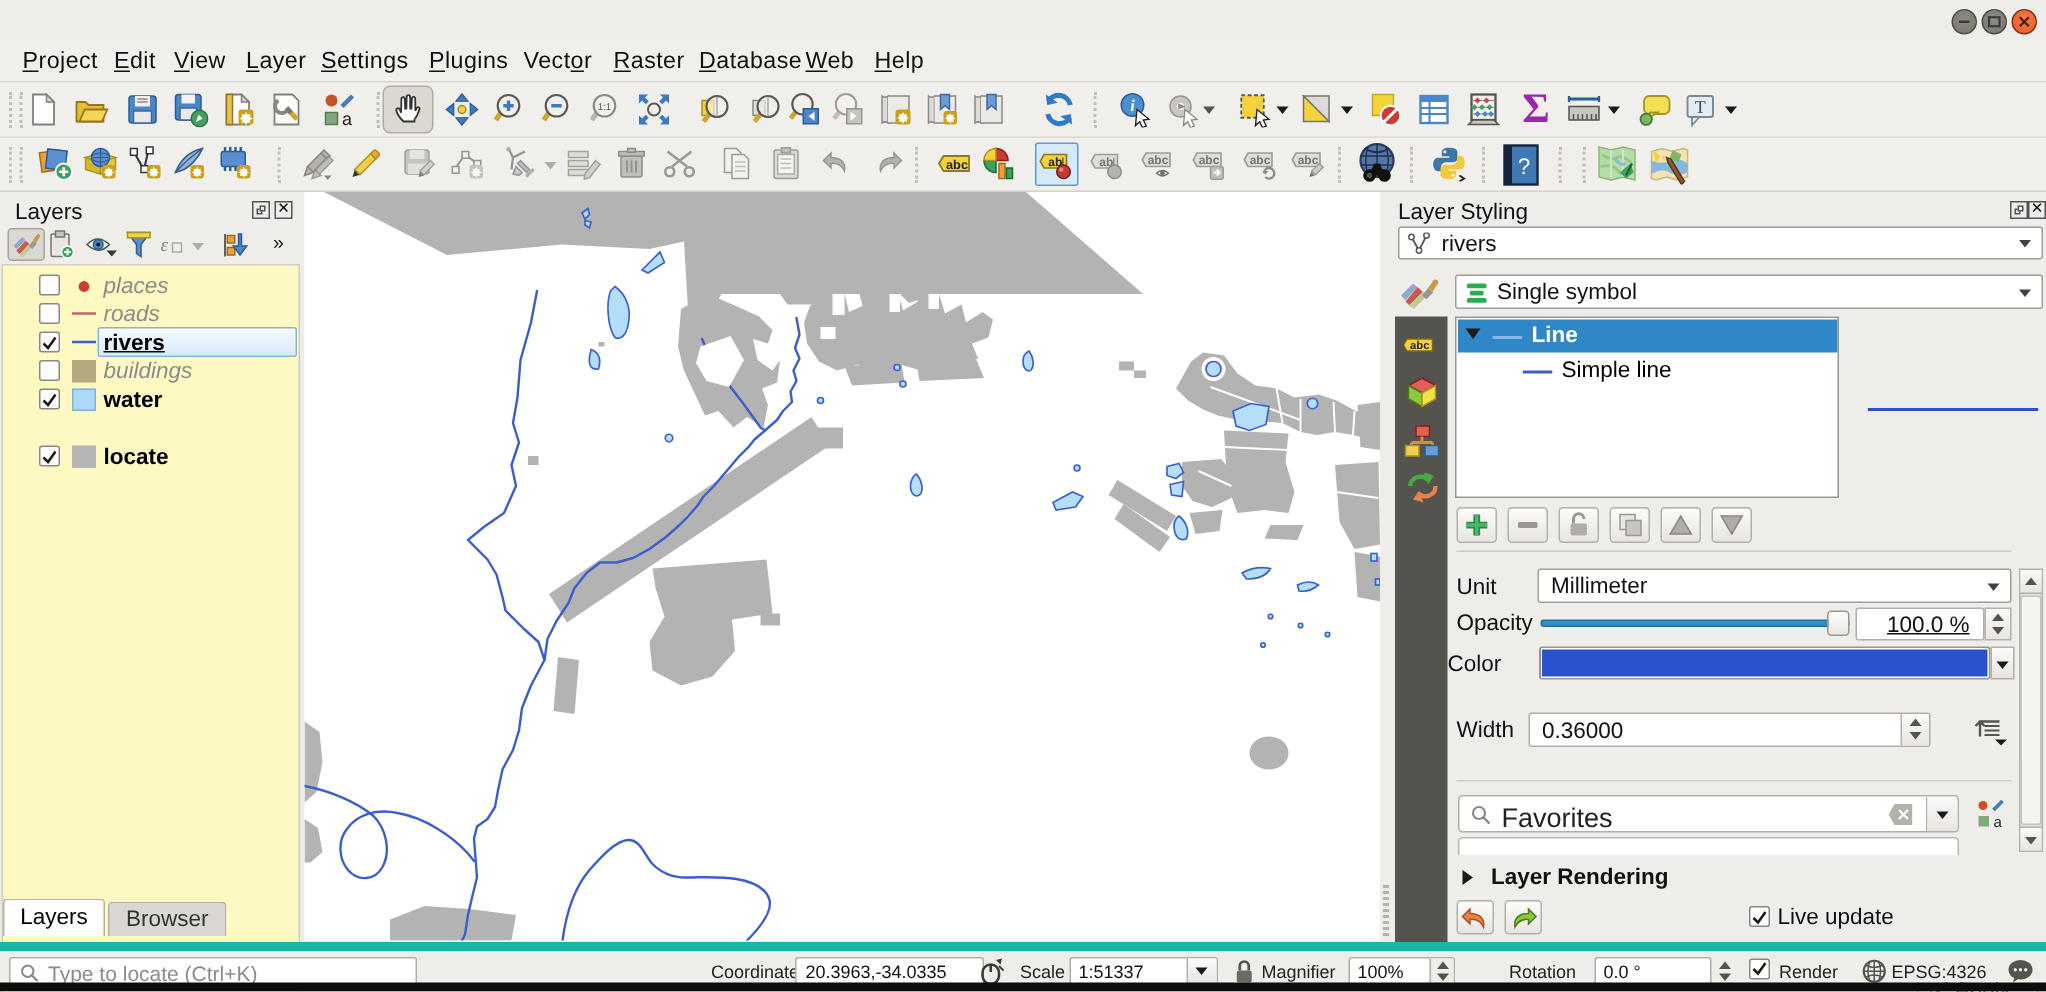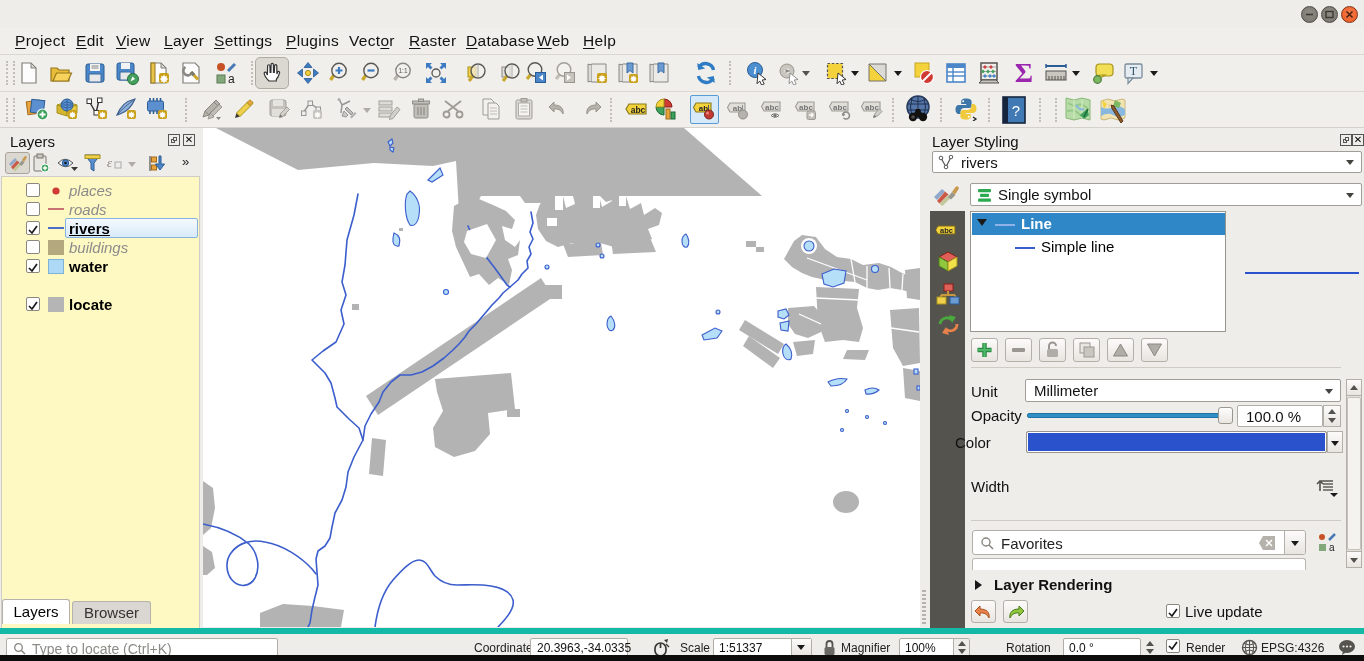--- a/index.html
+++ b/index.html
@@ -796,48 +796,55 @@
           </div>
         <div class="abs" style="left:0px;top:171px;width:14px;height:16px;background:linear-gradient(#fcfbfa,#e8e5e0);border-top:1px solid #b3b0aa;">
             <div class="abs" style="left:3px;top:6px;width:0;height:0;border-left:4px solid transparent;border-right:4px solid transparent;border-top:5px solid #55534e;"></div>
           </div>
         <div class="abs" style="left:0px;top:17px;width:14px;height:153px;background:#f5f3f0;border:1px solid #c5c2bc;border-radius:2px;"></div>
       </div>
       <span class="abs rptxt" style="left:50px;top:279px;">Opacity</span>
       <div class="abs" style="left:106px;top:285px;width:206px;height:5px;background:#2f8fc6;border-radius:2px;border:1px solid #2272a4;"></div>
       <div class="abs" style="left:297px;top:279px;width:15px;height:17px;background:linear-gradient(#fdfdfc,#e9e6e1);border:1px solid #9a978f;border-radius:3px;"></div>
       <div class="abs sbox" style="left:316px;top:277px;width:86px;height:22px;font-size:15px;">
-          <span style="position:absolute;left:8px;top:2px;">100.0 %</span>
+          <span style="position:absolute;left:20px;top:2px;text-decoration:underline;">100.0 %</span>
         </div>
       <div class="abs" style="left:402px;top:277px;width:18px;height:22px;background:linear-gradient(#fcfbfa,#e8e5e0);border:1px solid #b3b0aa;">
         <div class="abs" style="left:4px;top:3px;width:0;height:0;border-left:4px solid transparent;border-right:4px solid transparent;border-bottom:5px solid #55534e;"></div>
         <div class="abs" style="left:4px;top:12px;width:0;height:0;border-left:4px solid transparent;border-right:4px solid transparent;border-top:5px solid #55534e;"></div>
       </div>
-      <span class="abs rptxt" style="left:34px;top:306px;">Color</span>
+      <span class="abs rptxt" style="left:44px;top:306px;">Color</span>
       <div class="abs" style="left:105px;top:303px;width:301px;height:22px;border:1px solid #98958f;border-radius:2px;background:#2a52cc;box-shadow:inset 0 0 0 1px #fff;"></div>
       <div class="abs" style="left:406px;top:303px;width:16px;height:22px;background:linear-gradient(#fcfbfa,#e8e5e0);border:1px solid #b3b0aa;">
           <div class="abs" style="left:3px;top:9px;width:0;height:0;border-left:4px solid transparent;border-right:4px solid transparent;border-top:5px solid #1a1a1a;"></div>
         </div>
       <span class="abs rptxt" style="left:50px;top:350px;">Width</span>
+      <div class="abs sbox" style="left:98px;top:347px;width:268px;height:23px;font-size:15px;">
+          <span style="position:absolute;left:8px;top:3px;">0.36000</span>
+        <div class="abs" style="right:0px;top:0px;width:19px;height:21px;background:linear-gradient(#fcfbfa,#e8e5e0);border-left:1px solid #b3b0aa;">
+          <div class="abs" style="left:5px;top:3px;width:0;height:0;border-left:4px solid transparent;border-right:4px solid transparent;border-bottom:5px solid #55534e;"></div>
+          <div class="abs" style="left:5px;top:12px;width:0;height:0;border-left:4px solid transparent;border-right:4px solid transparent;border-top:5px solid #55534e;"></div>
+        </div>
+      </div>
       <svg class="abs" style="left:395px;top:349px" width="24" height="20" viewBox="0 0 24 20">
           <path d="M4,14 v-10 h13 M4,4 l-3,3 M4,4 l3,3" fill="none" stroke="#55534e" stroke-width="1.6"></path>
           <g stroke="#55534e" stroke-width="1.4">
             <line x1="7" y1="7" x2="17" y2="7"></line>
             <line x1="7" y1="10" x2="17" y2="10"></line>
             <line x1="7" y1="13" x2="17" y2="13"></line>
           </g>
           <path d="M14,16 h8 l-4,4z" fill="#1a1a1a"></path>
         </svg>
       <div class="abs" style="left:50px;top:392px;width:370px;height:1px;background:#cfccc6;"></div>
       <div class="abs sbox" style="left:51px;top:402px;width:334px;height:25px;border-radius:3px;">
         <svg class="abs" style="left:7px;top:5px" width="15" height="15" viewBox="0 0 15 15">
             <circle cx="6" cy="6" r="4" fill="none" stroke="#8a8780" stroke-width="1.4"></circle>
             <line x1="9" y1="9" x2="13" y2="13" stroke="#8a8780" stroke-width="1.6"></line>
           </svg>
-        <span class="abs" style="left:28px;top:4px;font-size:15px;color:#222;">Favorites</span>
+        <span class="abs" style="left:28px;top:4px;font-size:18px;color:#222;">Favorites</span>
         <svg class="abs" style="left:286px;top:5px" width="16" height="14">
             <path d="M4,0 h12 v14 h-12 l-4,-7z" fill="#b5b2ac"></path>
             <path d="M7,4 l6,6 m0,-6 l-6,6" stroke="#fff" stroke-width="1.5"></path>
           </svg>
         <div class="abs" style="right:0;top:0;width:21px;height:23px;background:linear-gradient(#fcfbfa,#e8e5e0);border-left:1px solid #b3b0aa;border-radius:0 3px 3px 0;">
             <div class="abs" style="left:6px;top:10px;width:0;height:0;border-left:4px solid transparent;border-right:4px solid transparent;border-top:5px solid #1a1a1a;"></div>
           </div>
       </div>
       <svg class="abs" style="left:395px;top:404px" width="22" height="22" viewBox="0 0 22 22">
           <circle cx="6" cy="5" r="3" fill="#c85227"></circle>
@@ -870,21 +877,21 @@
 
   <div class="abs" id="status">
     <div class="abs sbox" style="left:6px;top:4px;width:272px;height:20px;">
       <svg class="abs" style="left:6px;top:3px" width="14" height="14" viewBox="0 0 14 14">
           <circle cx="5.5" cy="5.5" r="3.8" fill="none" stroke="#8a8780" stroke-width="1.3"></circle>
           <line x1="8.5" y1="8.5" x2="12" y2="12" stroke="#8a8780" stroke-width="1.5"></line>
         </svg>
       <span class="abs" style="left:25px;top:2px;font-size:14px;color:#8d8b86;">Type to locate (Ctrl+K)</span>
     </div>
     <span class="abs" style="left:474px;top:7px;">Coordinate</span>
-    <div class="abs sbox" style="left:530px;top:4px;width:98px;height:19px;">
+    <div class="abs sbox" style="left:530px;top:4px;width:126px;height:19px;">
         <span class="abs" style="left:6px;top:2px;">20.3963,-34.0335</span>
       </div>
     <svg class="abs" style="left:653px;top:4px" width="17" height="19" viewBox="0 0 17 19">
         <rect x="2" y="5" width="11" height="13" rx="5.5" fill="none" stroke="#3a3935" stroke-width="1.7"></rect>
         <path d="M7.5,5 v5" stroke="#3a3935" stroke-width="1.7"></path>
         <path d="M11,2 l4,-1 -1,4z" fill="#3a3935"></path>
         <path d="M13,6 l3,3" stroke="#3a3935" stroke-width="1.2"></path>
       </svg>
     <span class="abs" style="left:680px;top:7px;">Scale</span>
     <div class="abs sbox" style="left:713px;top:4px;width:99px;height:19px;">

